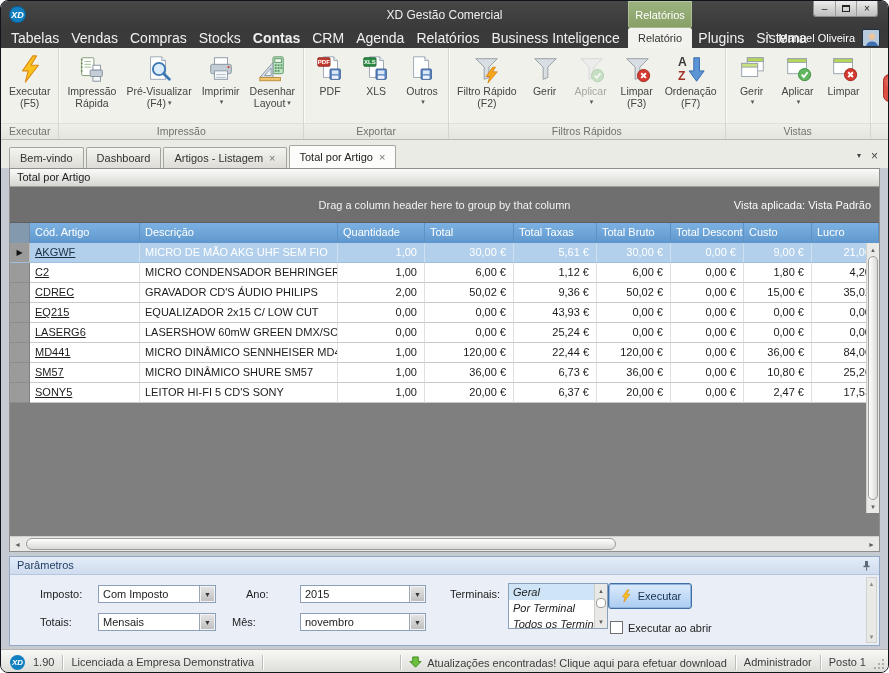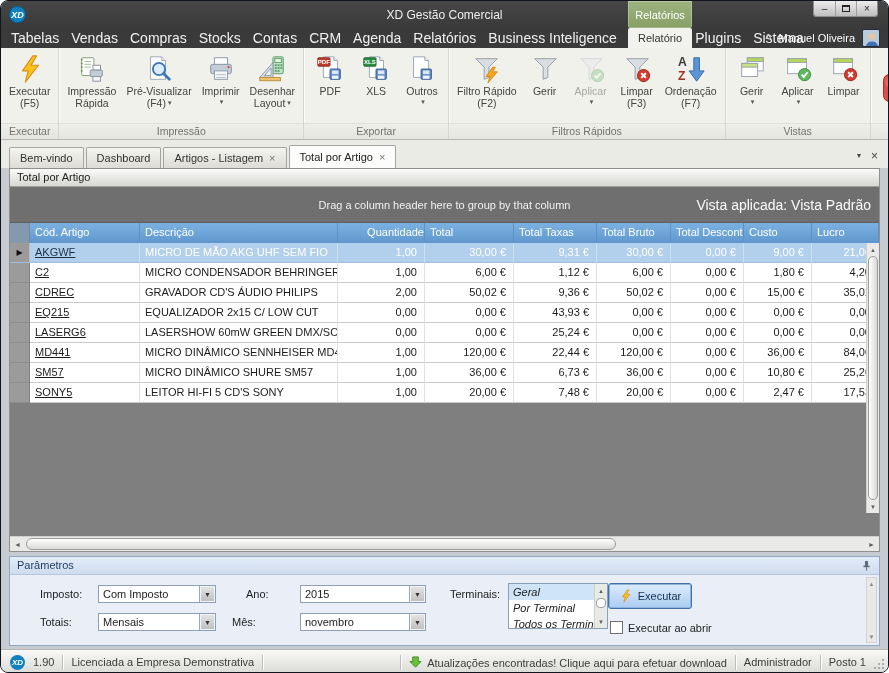--- a/index.html
+++ b/index.html
@@ -53,36 +53,36 @@
   .dtl{display:inline;}
   .dtx{font-size:11px;color:#777;line-height:11px;}
   .stripctrl{position:absolute;right:10px;bottom:7px;display:flex;gap:10px;color:#444;}
   .sc-dd{font-size:8px;} .sc-x{font-size:12px;line-height:10px;}
   
   .gridpanel{height:384px;margin:0 8px;flex:none;border:1px solid #8f8f8f;background:#7f7f7f;display:flex;flex-direction:column;position:relative;}
   .ptitle{height:18px;flex:none;background:linear-gradient(#fbfbf9,#d6d6d2);border-bottom:1px solid #a0a09a;
     font-size:11px;color:#222;padding:2px 0 0 7px;}
   .groupbar{height:36px;flex:none;background:var(--group-bar,#6f6f6f);position:relative;border-bottom:1px solid #5f5f5f;}
   .hint{position:absolute;left:0;right:0;top:50%;transform:translateY(-50%);text-align:center;color:#f1f1f1;font-size:11px;}
-  .vista{position:absolute;right:8px;top:50%;transform:translateY(-50%);color:#fafafa;font-size:14px;}
+  .vista{position:absolute;right:8px;top:50%;transform:translateY(-50%);color:#fafafa;font-size:11px;}
   .ghead{height:20px;flex:none;display:flex;background:linear-gradient(#7cb0e2,var(--accent-blue,#6ba3d6) 60%,#5e95cd);}
   .hcell{color:#fff;font-size:11px;line-height:19px;padding-left:5px;border-right:1px solid #5d92c4;overflow:hidden;white-space:nowrap;flex:none;}
   .hcell.ind{width:20px;background:#8399ad;border-right-color:#74899c;padding:0;}
   .gbody{flex:none;background:#7f7f7f;}
   .grow{display:flex;height:20px;background:#fff;border-bottom:0;}
   .cell{height:20px;line-height:19px;font-size:11px;color:#1c1c1c;border-right:1px solid #e0e0e0;border-bottom:1px solid #c9c9c9;
     overflow:hidden;white-space:nowrap;flex:none;padding-left:5px;}
   .cell.num{text-align:right;padding-right:7px;padding-left:2px;}
   .cell.link{text-decoration:underline;cursor:pointer;}
   .cell.ind{width:20px;background:#9b9b9b;border-right-color:#7f7f7f;border-bottom-color:#8d8d8d;color:#1a1a1a;
     font-size:8px;text-align:center;padding:0;line-height:20px;}
   .grow.sel .cell{background:var(--selected-row,#b2d0ec);color:#fff;border-right-color:rgba(255,255,255,.35);border-bottom-color:#9dbede;}
   .grow.sel .cell.link{color:#1c2f45;background:var(--selected-row,#b2d0ec);}
   .grow.sel .cell.ind{background:#9b9b9b;color:#111;}
-  .col-code{width:110px;} .col-desc{width:198px;} .col-qty{width:87px;text-align:right;} .col-total{width:89px;} .col-taxas{width:83px;}
+  .col-code{width:110px;} .col-desc{width:198px;} .col-qty{width:87px;} .col-total{width:89px;} .col-taxas{width:83px;}
   .col-bruto{width:74px;} .col-descontos{width:73px;} .col-custo{width:68px;} .col-lucro{flex:1 1 auto !important;padding-right:18px;}
   .gfill{flex:1;background:#7f7f7f;}
   
   .hscroll{height:15px;flex:none;background:#e9e9e7;border-top:1px solid #cfcfcb;display:flex;align-items:center;position:relative;}
   .harrow{width:15px;height:15px;display:flex;align-items:center;justify-content:center;font-size:7px;color:#5e5e5e;flex:none;}
   .hthumb{position:absolute;left:16px;width:590px;top:1px;height:12px;background:linear-gradient(#ffffff,#d9d9d6);
     border:1px solid #9c9c98;border-radius:6px;}
   .hspacer{flex:1;}
   .vscroll{position:absolute;top:74px;right:0;width:13px;height:270px;background:#e9e9e7;border-left:1px solid #cfcfcb;
     display:flex;flex-direction:column;z-index:3;}
@@ -144,21 +144,21 @@
         </span>
     </div>
   </div>
 
   <div class="menubar">
     <div class="mtabs">
         <div class="mtab" style="display: inline-block;">Tabelas</div>
         <div class="mtab" style="display: inline-block;">Vendas</div>
         <div class="mtab" style="display: inline-block;">Compras</div>
         <div class="mtab" style="display: inline-block;">Stocks</div>
-        <div class="mtab" style="display: inline-block;">Contas</div>
+        <div class="mtab" style="display: inline-block; font-weight: bold;">Contas</div>
         <div class="mtab" style="display: inline-block;">CRM</div>
         <div class="mtab" style="display: inline-block;">Agenda</div>
         <div class="mtab" style="display: inline-block;">Relatórios</div>
         <div class="mtab" style="display: inline-block;">Business Inteligence</div>
         <div class="mtab" style="display: inline-block;">Diversos</div>
         <div class="mtab" style="display: inline-block;">Plugins</div>
         <div class="mtab" style="display: inline-block;">Sistema</div>
       </div>
     <div class="activetab">Relatório</div>
     <div class="userarea">
@@ -516,21 +516,21 @@
         <div class="hcell col-custo">Custo</div>
         <div class="hcell col-lucro">Lucro</div>
       </div>
     <div class="gbody">
         <div class="grow sel">
           <div class="cell ind">▶</div>
           <div class="cell col-code link">AKGWF</div>
           <div class="cell col-desc">MICRO DE MÃO AKG UHF SEM FIO</div>
           <div class="cell col-qty num">1,00</div>
           <div class="cell col-total num">30,00 €</div>
-          <div class="cell col-taxas num">9,31 €</div>
+          <div class="cell col-taxas num">5,61 €</div>
           <div class="cell col-bruto num">30,00 €</div>
           <div class="cell col-descontos num">0,00 €</div>
           <div class="cell col-custo num">9,00 €</div>
           <div class="cell col-lucro num">21,00</div>
         </div>
         <div class="grow">
           <div class="cell ind"></div>
           <div class="cell col-code link">C2</div>
           <div class="cell col-desc">MICRO CONDENSADOR BEHRINGER C1</div>
           <div class="cell col-qty num">1,00</div>
@@ -600,21 +600,21 @@
           <div class="cell col-descontos num">0,00 €</div>
           <div class="cell col-custo num">10,80 €</div>
           <div class="cell col-lucro num">25,20</div>
         </div>
         <div class="grow">
           <div class="cell ind"></div>
           <div class="cell col-code link">SONY5</div>
           <div class="cell col-desc">LEITOR HI-FI 5 CD'S SONY</div>
           <div class="cell col-qty num">1,00</div>
           <div class="cell col-total num">20,00 €</div>
-          <div class="cell col-taxas num">7,48 €</div>
+          <div class="cell col-taxas num">6,37 €</div>
           <div class="cell col-bruto num">20,00 €</div>
           <div class="cell col-descontos num">0,00 €</div>
           <div class="cell col-custo num">2,47 €</div>
           <div class="cell col-lucro num">17,53</div>
         </div>
       </div>
     <div class="gfill"></div>
     <div class="hscroll">
       <span class="harrow">◄</span>
       <span class="hthumb"></span>

